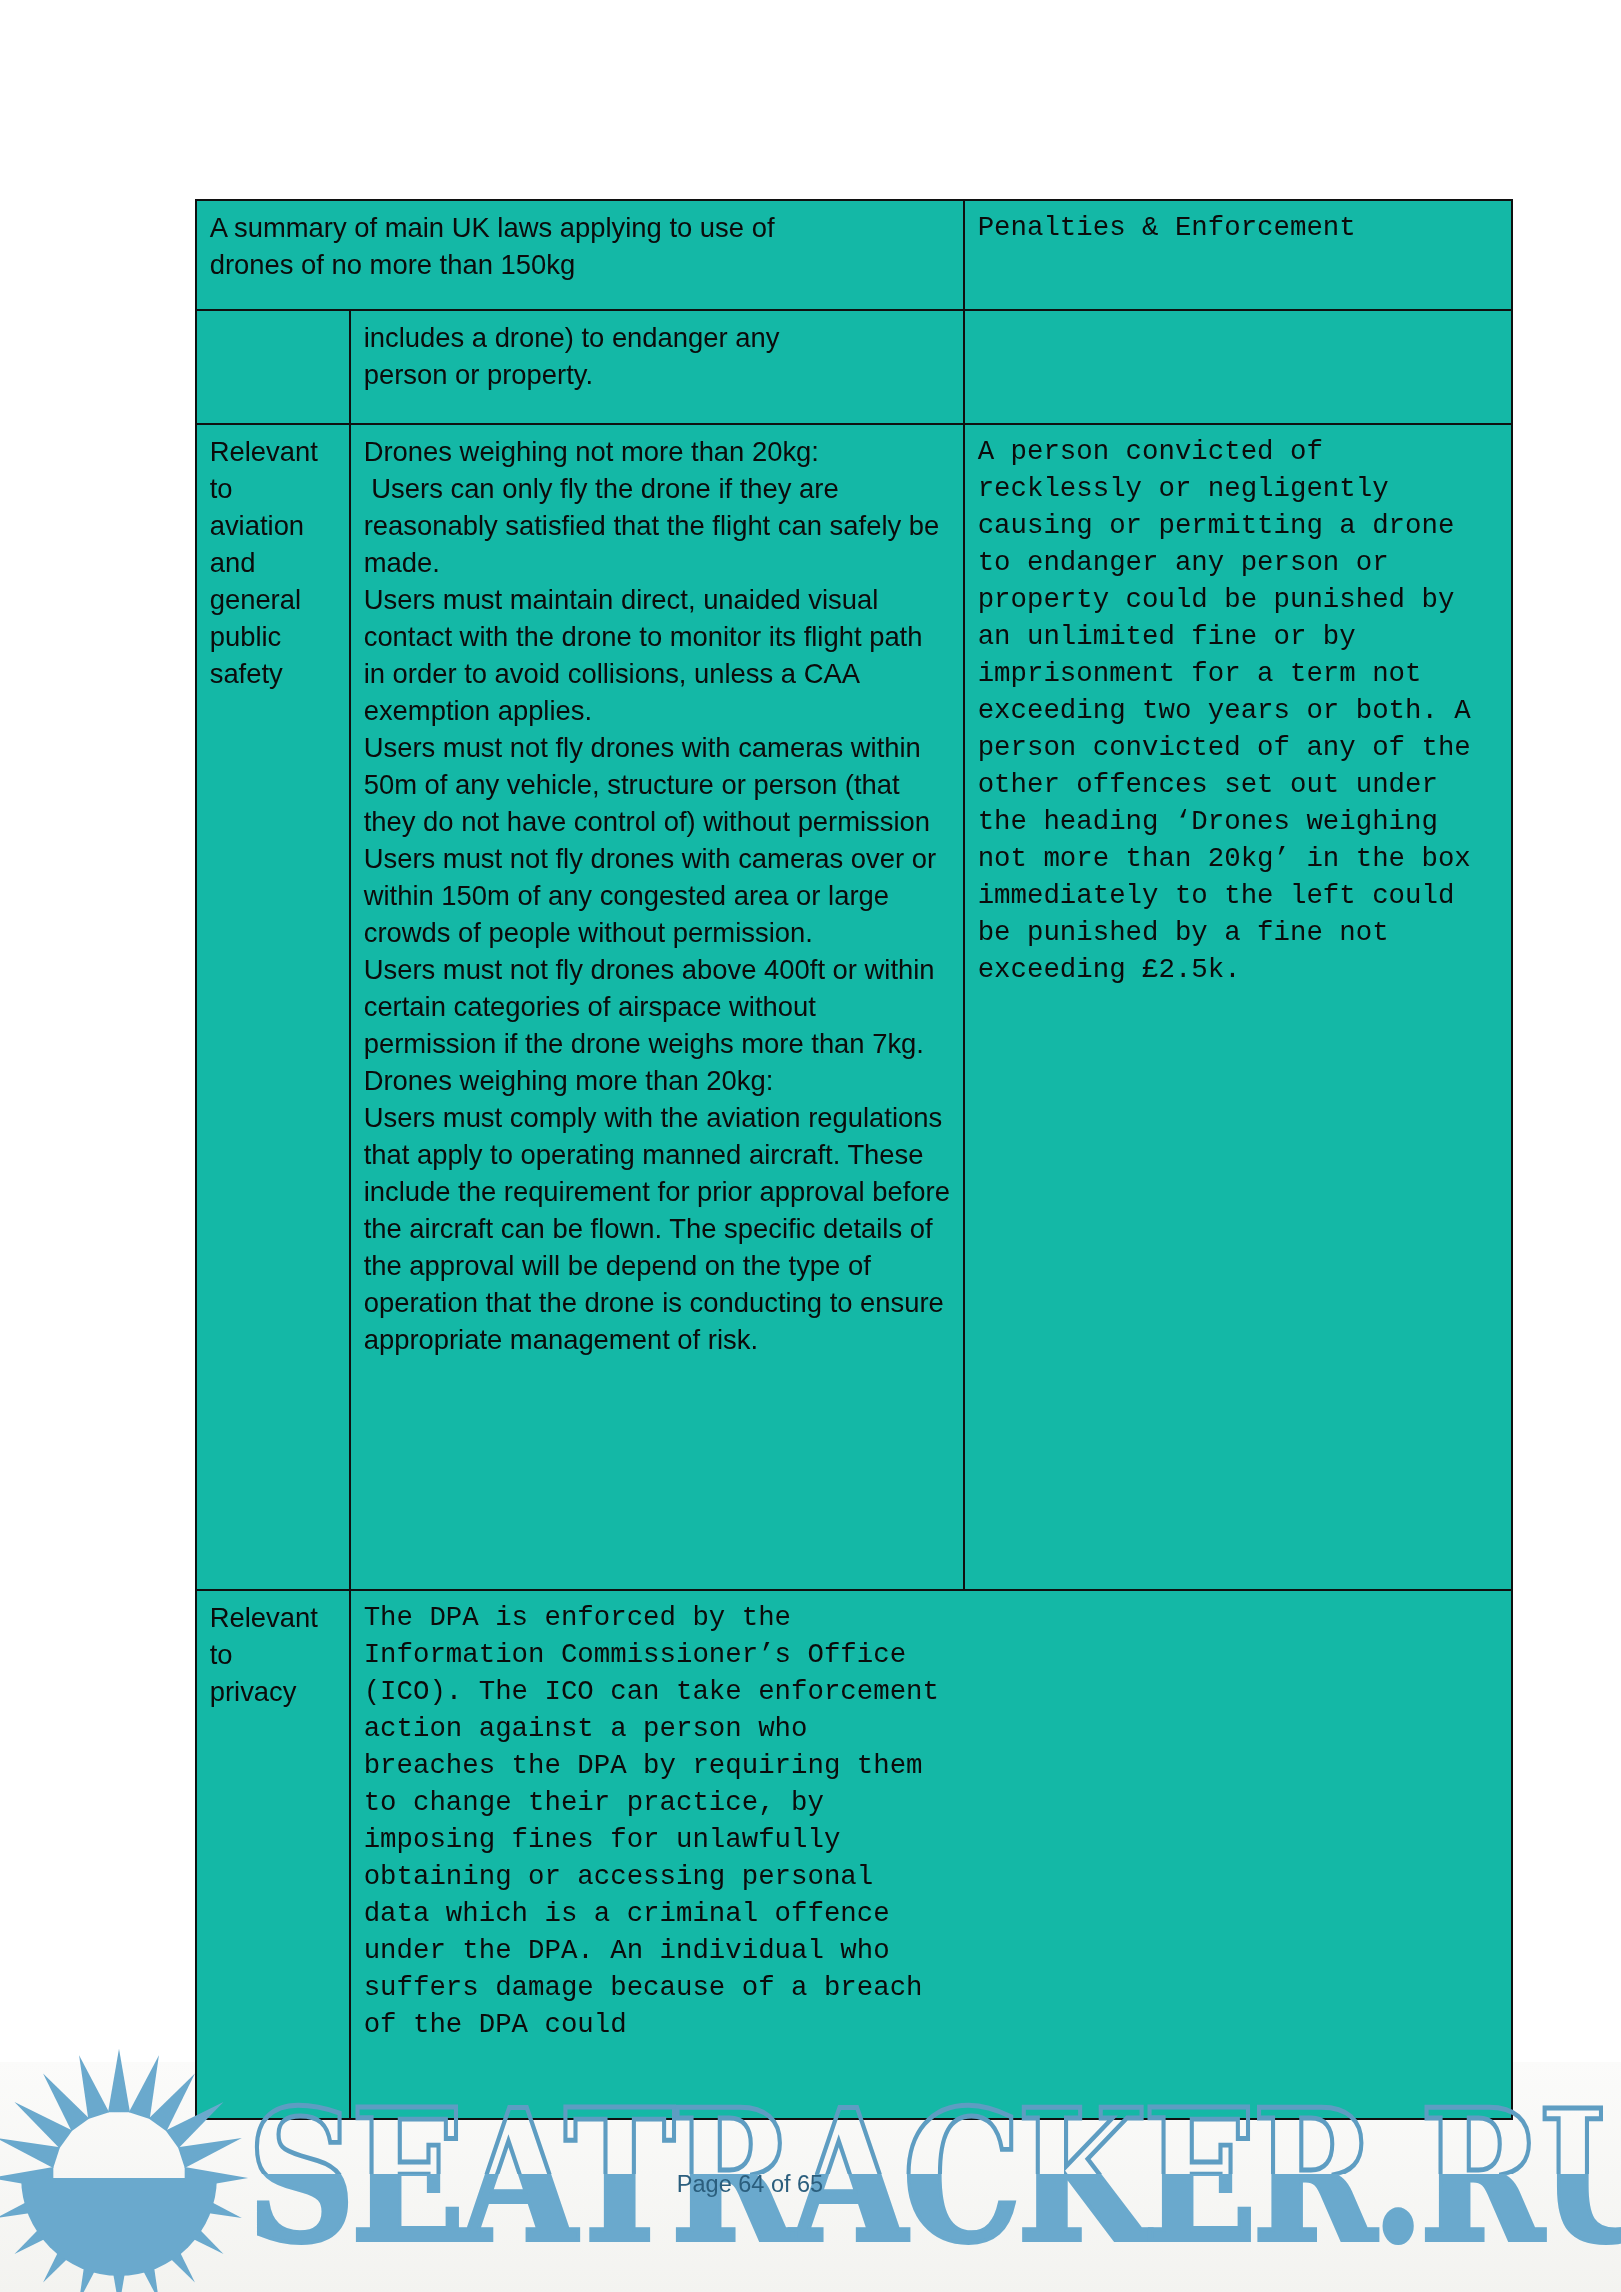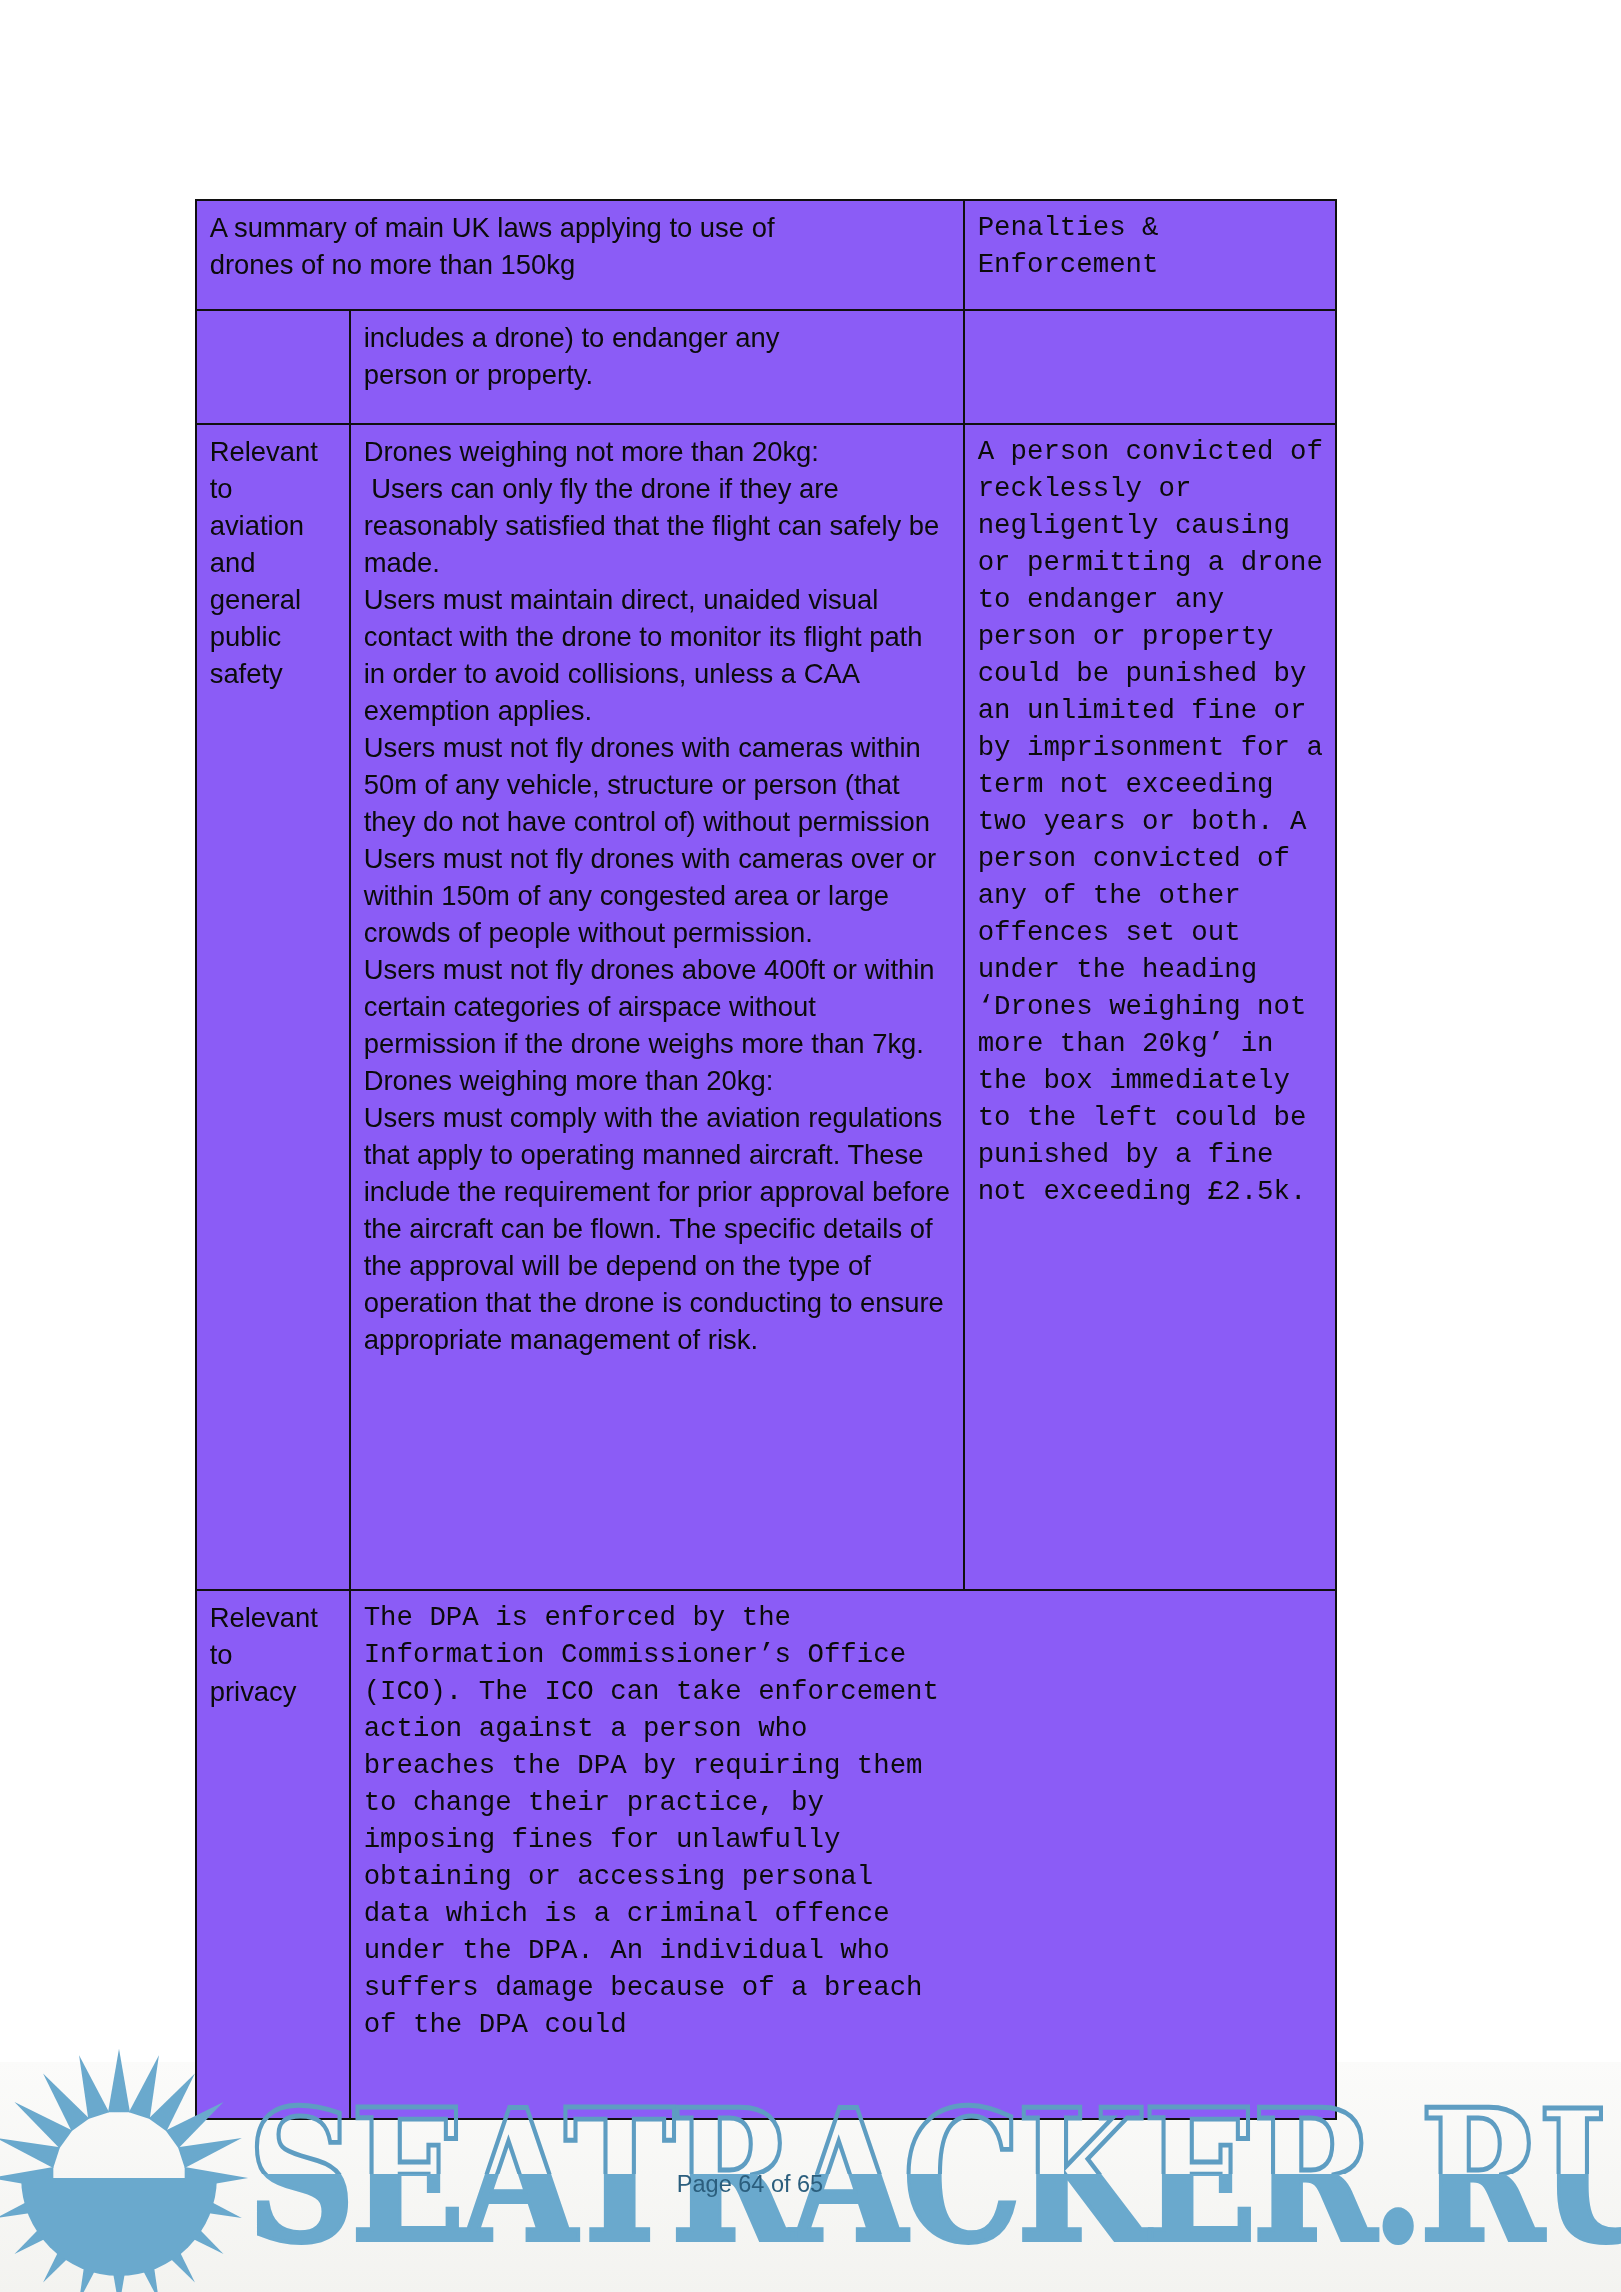--- a/index.html
+++ b/index.html
@@ -16,23 +16,23 @@
   
   .scan-band {
     position:absolute; left:0; top:2062px; width:1621px; height:230px;
     background:linear-gradient(#fbfbfa, #f3f3f0);
     z-index:1;
   }
 
   
   .laws-table {
     position:absolute; left:195px; top:199px;
-    width:1142px; height:1921px;
+    width:1318px; height:1921px;
     border:2.9px solid #101010;
-    background:#8b5cf6;
+    background:#14b8a6;
     display:grid;
     grid-template-columns:154px 614px 1fr;
     grid-template-rows:110px 114px 1166px 1fr;
     z-index:2;
   }
   .cell {
     border-right:2px solid #101010;
     border-bottom:2px solid #101010;
     padding:7.8px 11.8px 5.9px 12.7px;
     font-size:27.4px;

